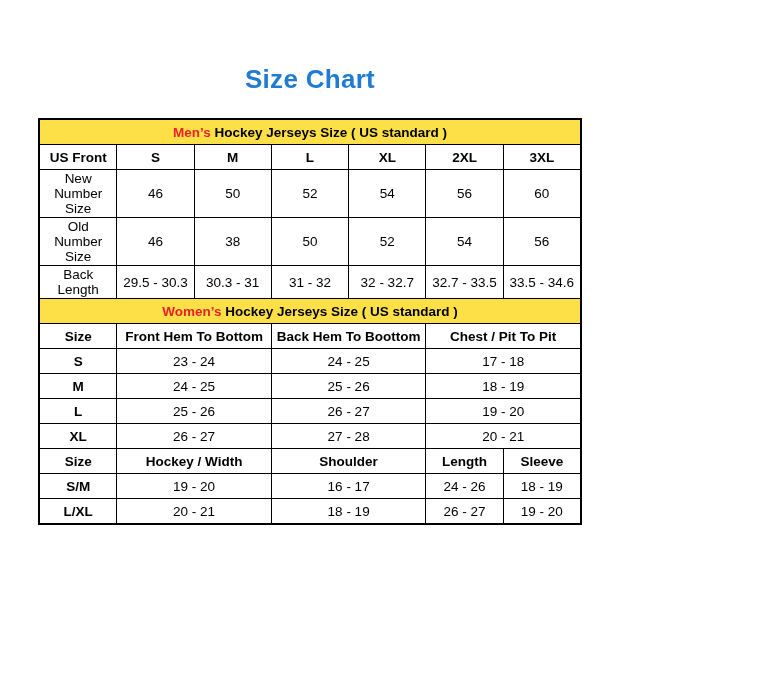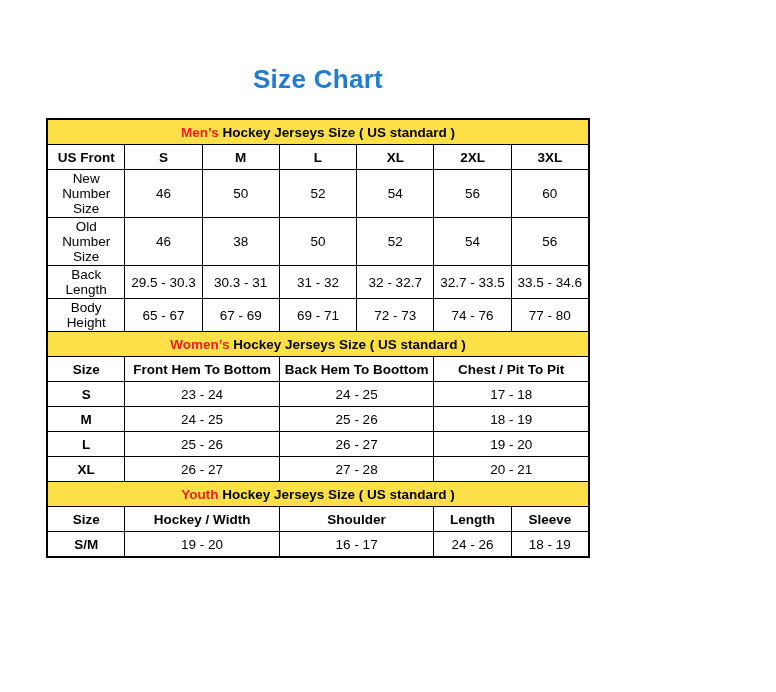--- a/index.html
+++ b/index.html
@@ -12,21 +12,20 @@
     height: 692px;
     font-family: "Liberation Sans", sans-serif;
     color: #000000;
     overflow: hidden;
   }
   .page {
     width: 620px;
     height: 692px;
     position: relative;
     box-sizing: border-box;
-    margin-left: 8px;
   }
   .title {
     text-align: center;
     color: #1f7cd0;
     font-size: 26px;
     font-weight: bold;
     letter-spacing: 0.3px;
     padding-top: 66px;
     line-height: 1;
   }
@@ -110,29 +109,20 @@
           <tr>
             <td colspan="1">Back Length</td>
             <td colspan="1">29.5 - 30.3</td>
             <td colspan="1">30.3 - 31</td>
             <td colspan="1">31 - 32</td>
             <td colspan="1">32 - 32.7</td>
             <td colspan="1">32.7 - 33.5</td>
             <td colspan="1">33.5 - 34.6</td>
           </tr>
           <tr>
-            <td colspan="1">Body Height</td>
-            <td colspan="1">65 - 67</td>
-            <td colspan="1">67 - 69</td>
-            <td colspan="1">69 - 71</td>
-            <td colspan="1">72 - 73</td>
-            <td colspan="1">74 - 76</td>
-            <td colspan="1">77 - 80</td>
-          </tr>
-          <tr>
             <td class="banner" colspan="7"><span class="accent">Women’s</span><span class="rest"> Hockey Jerseys Size ( US standard )</span></td>
           </tr>
           <tr>
             <td colspan="1" class="hdr">Size</td>
             <td colspan="2" class="hdr">Front Hem To Bottom</td>
             <td colspan="2" class="hdr">Back Hem To Boottom</td>
             <td colspan="2" class="hdr">Chest / Pit To Pit</td>
           </tr>
           <tr>
             <td colspan="1" class="bold">S</td>
@@ -152,32 +142,36 @@
             <td colspan="2">26 - 27</td>
             <td colspan="2">19 - 20</td>
           </tr>
           <tr>
             <td colspan="1" class="bold">XL</td>
             <td colspan="2">26 - 27</td>
             <td colspan="2">27 - 28</td>
             <td colspan="2">20 - 21</td>
           </tr>
           <tr>
-            <td class="banner" colspan="7"><span class="accent">Youth</span><span class="rest"> Hockey Jerseys Size ( US standard )</span></td>
-          </tr>
-          <tr>
             <td colspan="1" class="hdr">Size</td>
             <td colspan="2" class="hdr">Hockey / Width</td>
             <td colspan="2" class="hdr">Shoulder</td>
             <td colspan="1" class="hdr">Length</td>
             <td colspan="1" class="hdr">Sleeve</td>
           </tr>
           <tr>
             <td colspan="1" class="bold">S/M</td>
             <td colspan="2">19 - 20</td>
             <td colspan="2">16 - 17</td>
             <td colspan="1">24 - 26</td>
             <td colspan="1">18 - 19</td>
           </tr>
+          <tr>
+            <td colspan="1" class="bold">L/XL</td>
+            <td colspan="2">20 - 21</td>
+            <td colspan="2">18 - 19</td>
+            <td colspan="1">26 - 27</td>
+            <td colspan="1">19 - 20</td>
+          </tr>
         </tbody>
     </table>
   </div>
 </div>
 
 </body></html>

